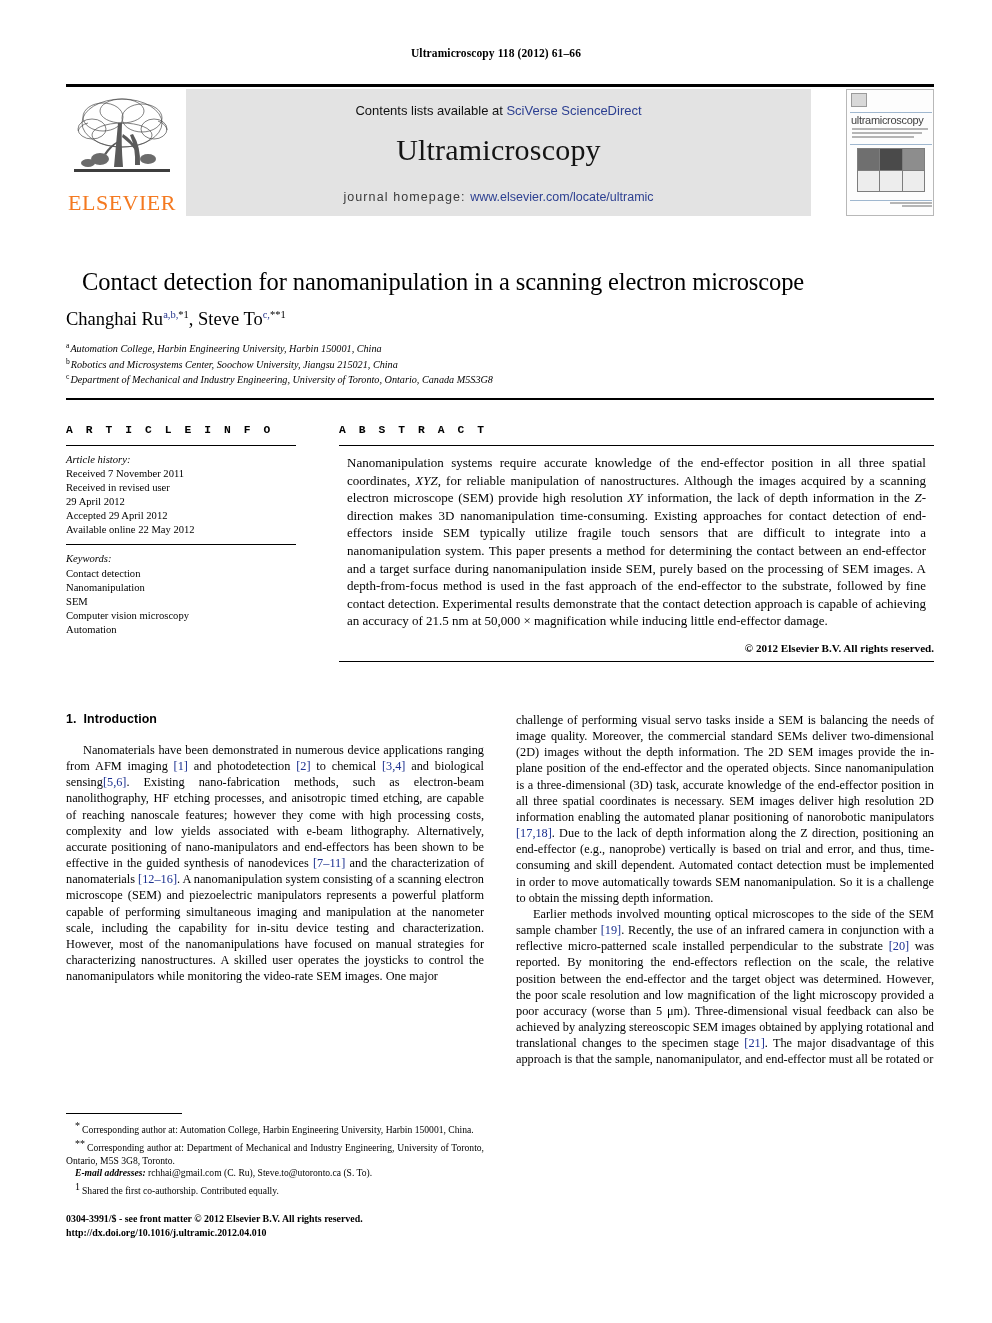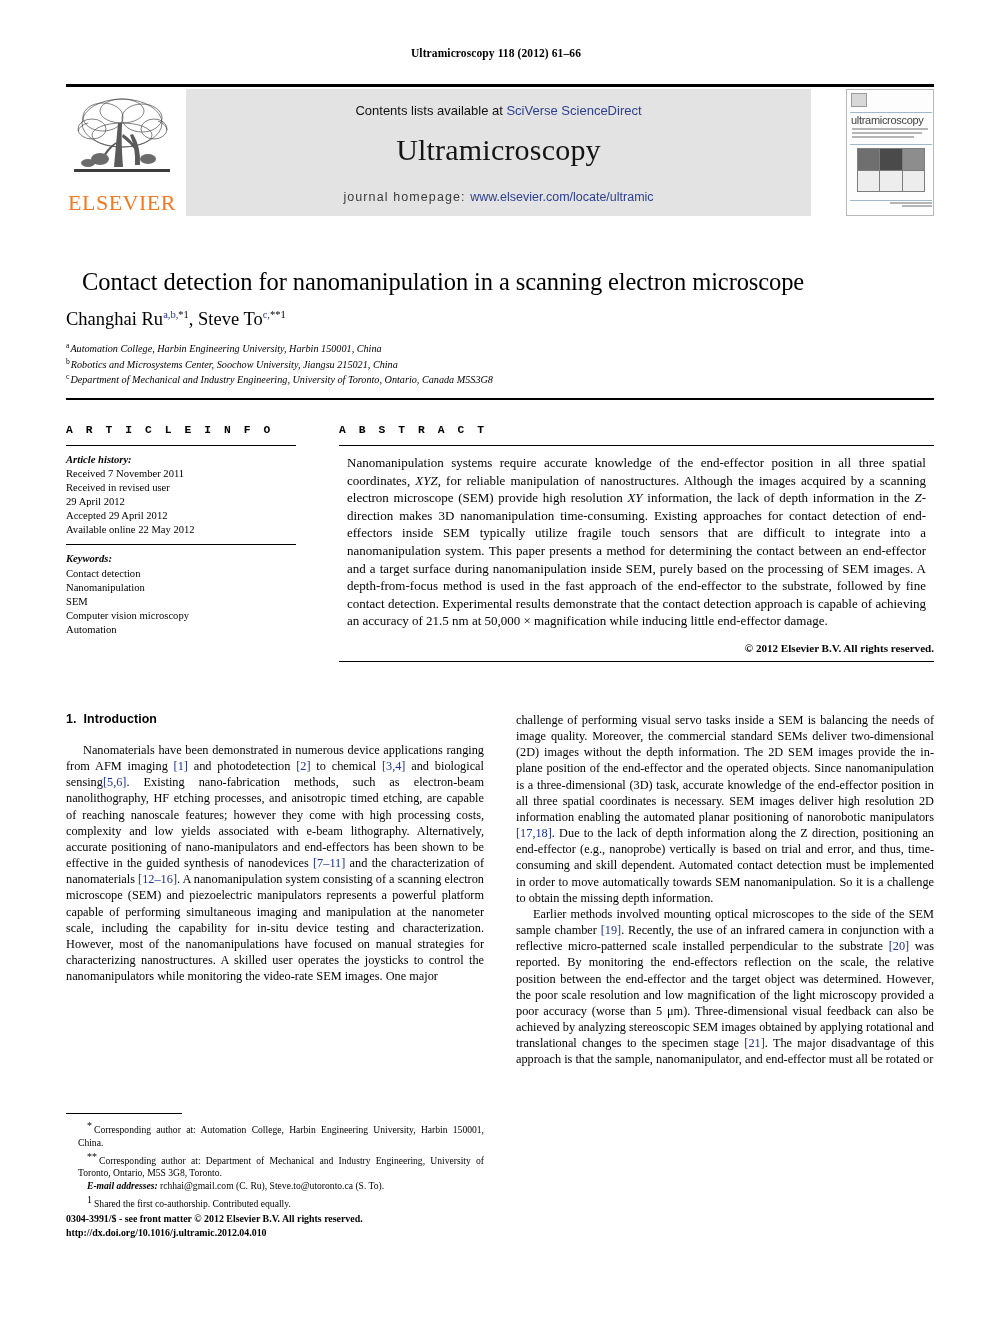--- a/index.html
+++ b/index.html
@@ -153,21 +153,21 @@
   .sec-head {
     font-family: Liberation Mono, monospace;
     font-weight: bold;
     font-size: 11.3px;
     letter-spacing: 3.1px;
     margin: 0 0 9px 0;
   }
   .hr-thin { border-top: 1px solid #000; margin: 0 0 7px 0; }
 
   .info-list { font-size: 10.6px; line-height: 1.33; }
-  .info-list .it { font-style: italic; font-weight: bold; }
+  .info-list .it { font-style: italic; font-weight: normal; }
   .info-hr { border-top: 1px solid #000; margin: 7px 0 7px 0; }
 
   .abstract-text {
     font-size: 13px;
     line-height: 1.355;
     text-align: justify;
     margin: 8px;
   }
   .abstract-text i { font-style: italic; }
   .copyright {
@@ -219,21 +219,21 @@
   }
   .fn-rule { border-top: .8px solid #000; width: 116px; margin-bottom: 5px; }
   .fn {
     font-size: 9.6px;
     line-height: 1.32;
     margin: 0;
     text-align: justify;
   }
   .fn .mk { font-size: 10px; vertical-align: super; margin-right: 2px; }
   .fn .em { font-style: italic; font-weight: bold; }
-  .fn.indent { text-indent: 9px; margin-left: 12px; }
+  .fn.indent { text-indent: 9px; }
 
   
   .imprint {
     position: absolute;
     left: 66px; top: 1212px;
     width: 430px;
     font-size: 9.9px;
     line-height: 1.38;
     font-weight: bold;
   }

